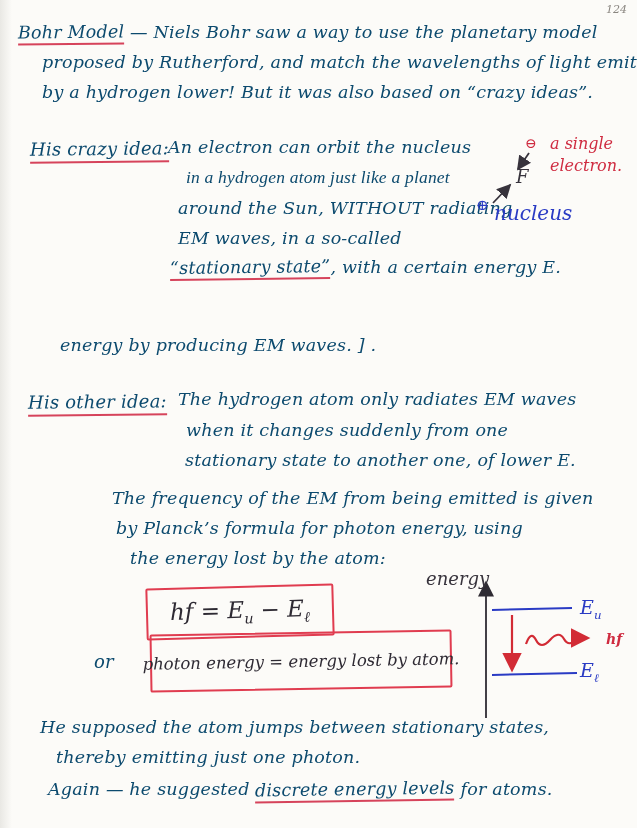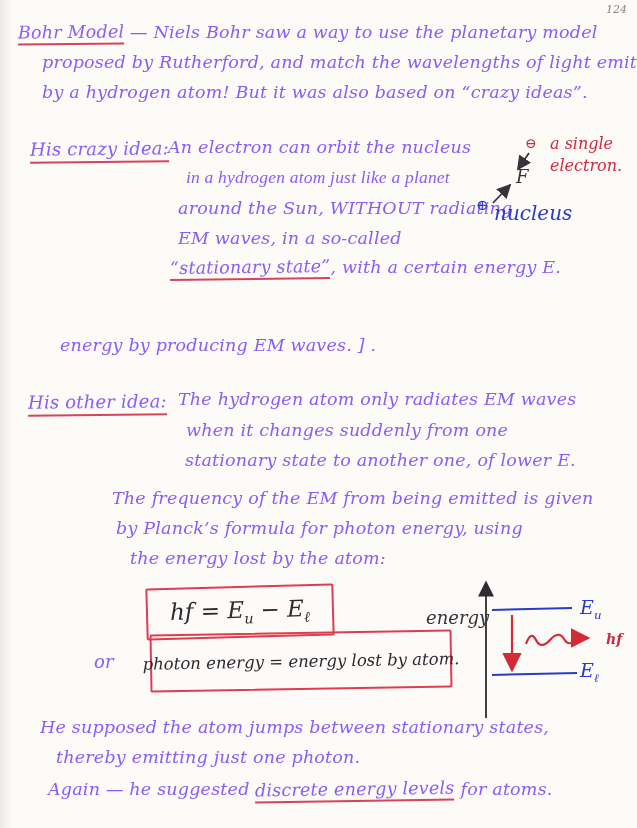--- a/index.html
+++ b/index.html
@@ -4,21 +4,21 @@
 <style>
   html,body{margin:0;padding:0;}
   body{
     width:637px;height:828px;position:relative;overflow:hidden;
     background:linear-gradient(90deg,#e9e8e4 0px,#fcfbf8 12px,#fcfbf8 100%);
     font-family:"DejaVu Serif", serif;
   }
   .page{position:absolute;inset:0;}
   .hw{
     position:absolute;white-space:nowrap;
-    font-style:italic;font-size:17.5px;color:#8b5cf6;
+    font-style:italic;font-size:17.5px;color:#0c4a6e;
     letter-spacing:0.2px;line-height:1.15;
   }
   .pagenum{position:absolute;left:606px;top:3px;font-size:11px;color:#8a8680;font-style:italic;}
   .u-red{border-bottom:2.5px solid #d6435b;padding-bottom:1px;display:inline-block;transform:rotate(-0.6deg);}
   .u-red2{border-bottom:2.5px solid #d6435b;padding-bottom:1px;display:inline-block;transform:rotate(-0.8deg);}
   .red{color:#cf2b40;}
   .blue{color:#2a3bc4;}
   .black{color:#37333c;}
   .rbox{
     position:absolute;border:2.2px solid #e03c50;border-radius:2px;
@@ -34,21 +34,21 @@
 <body>
 
 <div class="page">
 
   <div class="pagenum">124</div>
 
   <div class="hw" style="left:18px;top:22px;">
     <span class="u-red">Bohr Model</span><span> —  Niels Bohr saw a way to use the planetary model</span>
   </div>
   <div class="hw" style="left:42px;top:52px;">proposed by Rutherford, and match the wavelengths of light emitted</div>
-  <div class="hw" style="left:42px;top:82px;">by a hydrogen atom!   But it was also based on “crazy ideas”.</div>
+  <div class="hw" style="left:42px;top:82px;">by a hydrogen lower!   But it was also based on “crazy ideas”.</div>
 
   <div class="hw" style="left:30px;top:139px;font-size:18px;">
     <span class="u-red">His crazy idea:</span>
   </div>
   <div class="hw" style="left:168px;top:137px;">An electron can orbit the nucleus</div>
   <div class="hw" style="left:186px;top:167px;font-family:Liberation Serif, serif;">in a hydrogen atom just like a planet</div>
   <div class="hw" style="left:178px;top:198px;">around the Sun, WITHOUT radiating</div>
   <div class="hw" style="left:178px;top:228px;">EM waves, in a so-called</div>
   <div class="hw" style="left:170px;top:257px;">
     <span class="u-red2">“stationary state”</span><span>, with a certain energy E.</span>
@@ -98,21 +98,21 @@
       <marker id="ah-red" markerWidth="10" markerHeight="9" refX="7" refY="4.5" orient="auto">
         <path d="M0,0 L9,4.5 L0,9 z" fill="#d22b35"></path>
       </marker>
     </defs>
     <line x1="66" y1="150" x2="66" y2="16" stroke="#2e2b33" stroke-width="1.8" marker-end="url(#ah-black2)"></line>
     <line x1="72" y1="42" x2="152" y2="40" stroke="#2a3bc4" stroke-width="2"></line>
     <line x1="72" y1="107" x2="157" y2="105" stroke="#2a3bc4" stroke-width="2"></line>
     <line x1="92" y1="47" x2="92" y2="100" stroke="#d22b35" stroke-width="2.2" marker-end="url(#ah-red)"></line>
     <path d="M106,76 Q111,62 116,72 T130,72 T144,71 T158,70 L166,70" fill="none" stroke="#d22b35" stroke-width="2.2" marker-end="url(#ah-red)"></path>
   </svg>
-  <div class="diagram-label black" style="left:426px;top:607px;font-size:18px;">energy</div>
+  <div class="diagram-label black" style="left:426px;top:568px;font-size:18px;">energy</div>
   <div class="diagram-label blue" style="left:580px;top:596px;font-size:19px;"><span>E</span><sub>u</sub></div>
   <div class="diagram-label blue" style="left:580px;top:659px;font-size:19px;"><span>E</span><sub>ℓ</sub></div>
   <div class="diagram-label red" style="left:606px;top:631px;font-size:14px;font-weight:bold;">hf</div>
 
   <div class="hw" style="left:40px;top:717px;">He supposed the atom jumps between stationary states,</div>
   <div class="hw" style="left:56px;top:747px;">thereby emitting just one photon.</div>
   <div class="hw" style="left:48px;top:779px;">
     <span>Again — he suggested </span><span class="u-red2">discrete energy levels</span><span> for atoms.</span>
   </div>
 

